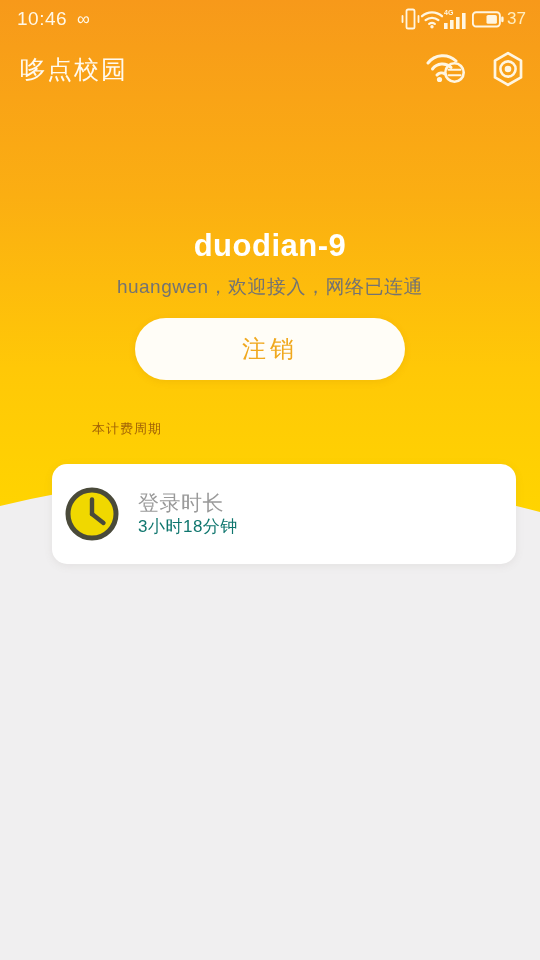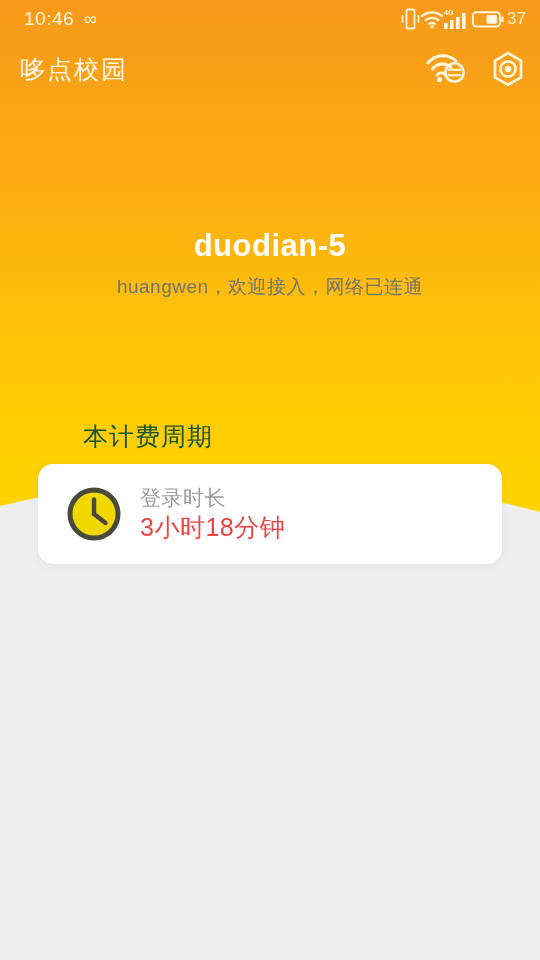--- a/index.html
+++ b/index.html
@@ -10,21 +10,21 @@
   }
   #app{ position:relative; width:540px; height:960px; background:#f0eff0; overflow:hidden; }
 
   
   .hero-wrap{ position:absolute; left:0; top:0; width:540px; height:520px; }
   .hero-svg{ position:absolute; left:0; top:0; width:540px; height:520px; display:block; }
 
   
   .statusbar{
     position:absolute; left:0; top:0; width:540px; height:38px;
-    display:flex; align-items:center; padding:0 14px 0 24px;
+    display:flex; align-items:center; padding:0 14px 0 17px;
     color:#ffffff;
   }
   .sb-time{ font-size:19px; letter-spacing:.5px; color:#fff8e8; }
   .sb-inf{ margin-left:10px; font-size:18px; color:#fff8e8; line-height:1; }
   .sb-right{ margin-left:auto; display:flex; align-items:center; }
   .sb-batt-num{ font-size:17px; color:#ffeec0; margin-left:3px; }
 
   
   .appbar{
     position:absolute; left:0; top:38px; width:540px; height:62px;
@@ -54,37 +54,37 @@
   
   .logout-btn{
     position:absolute; left:135px; top:318px; width:270px; height:62px;
     background:#fffdf7; border:none; border-radius:31px;
     font-family:inherit; font-size:24px; color:#f0a81e; letter-spacing:4px;
     box-shadow:0 2px 7px rgba(170,105,0,.13); cursor:pointer;
   }
 
   
   .section-label{
-    position:absolute; left:83px; top:420px;
-    font-size:25px; color:#14532d; letter-spacing:1px;
+    position:absolute; left:92px; top:420px;
+    font-size:13px; color:#a16207; letter-spacing:1px;
   }
 
   
   .card{
-    position:absolute; left:38px; width:464px; height:100px;
+    position:absolute; left:52px; width:464px; height:100px;
     background:#ffffff; border-radius:15px;
-    display:flex; align-items:center; padding-left:28px;
+    display:flex; align-items:center; padding-left:12px;
     box-shadow:0 2px 9px rgba(120,110,95,.10);
   }
   #card-time{ top:464px; }
   #card-data{ top:588px; }
   .card-icon{ width:56px; height:56px; flex:0 0 56px; margin-right:18px; }
   .card-text{ display:flex; flex-direction:column; justify-content:center; }
   .card-label{ font-size:21px; color:#9a9a9a; line-height:1.25; letter-spacing:.5px; }
-  .card-value{ font-size:25px; color:#ef4444; line-height:1.3; letter-spacing:.5px; }
+  .card-value{ font-size:17px; color:#0f766e; line-height:1.3; letter-spacing:.5px; }
 </style>
 </head>
 <body>
 
 <div id="app">
 
   <div class="hero-wrap">
     <svg class="hero-svg" viewBox="0 0 540 520" preserveAspectRatio="none">
       <defs>
         <linearGradient id="heroGrad" x1="0" y1="0" x2="0" y2="1">
@@ -148,23 +148,24 @@
       </svg>
       <svg width="36" height="36" viewBox="0 0 36 36">
         <path d="M18,2.2 L31,9.6 L31,26.4 L18,33.8 L5,26.4 L5,9.6 Z" fill="none" stroke="#fff6e2" stroke-width="2.7" stroke-linejoin="round"></path>
         <circle cx="18" cy="18" r="7.6" fill="none" stroke="#fff6e2" stroke-width="2.6"></circle>
         <circle cx="18" cy="18" r="3.3" fill="#fff6e2"></circle>
       </svg>
     </div>
   </div>
 
 
-  <div class="ssid">duodian-5</div>
+  <div class="ssid">duodian-9</div>
   <div class="welcome">huangwen，欢迎接入，网络已连通</div>
 
+  <button class="logout-btn">注销</button>
 
   <div class="section-label">本计费周期</div>
 
   <div class="card" id="card-time">
     <svg class="card-icon" viewBox="0 0 56 56">
       <circle cx="28" cy="28" r="24" fill="#f0d800" stroke="#4a4a3a" stroke-width="5"></circle>
       <line x1="28" y1="28" x2="28" y2="13.5" stroke="#4a4a3a" stroke-width="4.4" stroke-linecap="round"></line>
       <line x1="28" y1="28" x2="39.5" y2="37" stroke="#4a4a3a" stroke-width="4.4" stroke-linecap="round"></line>
     </svg>
     <div class="card-text">

